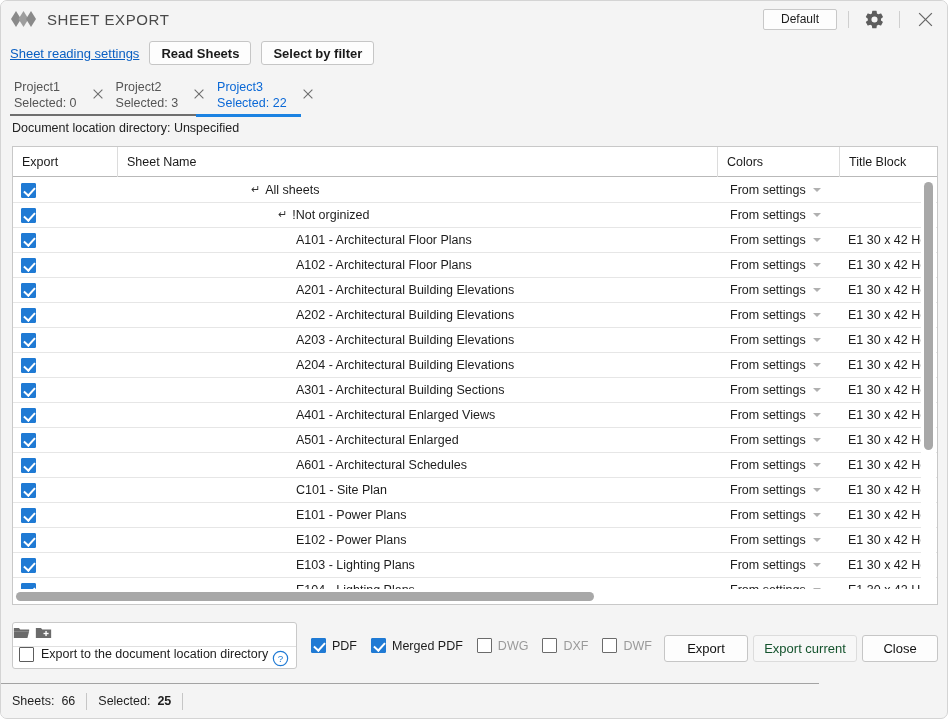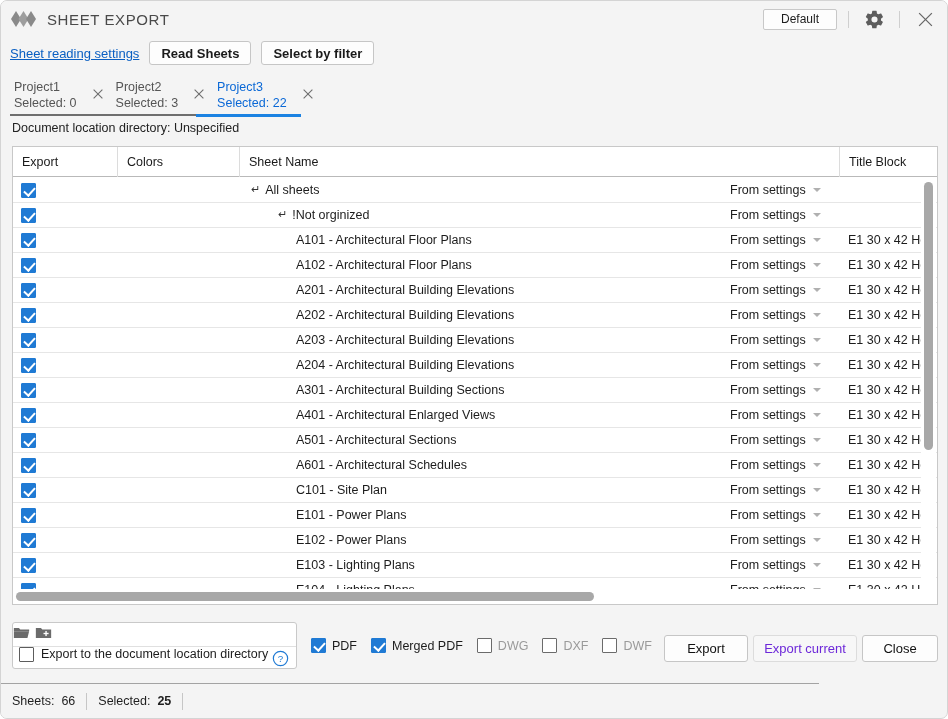--- a/index.html
+++ b/index.html
@@ -274,21 +274,21 @@
     position: absolute; top: 24px;
     height: 27px;
     background: #fdfdfd;
     border: 1px solid #c6c6c6;
     border-radius: 3px;
     font-size: 13px; color: #111111;
     display: flex; align-items: center; justify-content: center;
     font-family: "Liberation Sans", sans-serif;
   }
   #btn-export  { left: 663px; width: 84px; }
-  #btn-export-current { left: 752px; width: 104px; color: #6d28d9; border-color: #dcdcdc; background: #f7f7f7; }
+  #btn-export-current { left: 752px; width: 104px; color: #14532d; border-color: #dcdcdc; background: #f7f7f7; }
   #btn-close   { left: 861px; width: 76px; }
 
   
   .statusbar {
     position: absolute; left: 0; top: 682px;
     width: 818px; height: 35px;
     background: #f4f4f4;
     display: flex; align-items: center;
     border-top: 1px solid #a3a3a3;
   }
@@ -375,22 +375,22 @@
   <div class="tabs-underline">
     <div class="ul-inactive"></div>
     <div class="ul-active"></div>
   </div>
 
   <div class="doc-loc">Document location directory: Unspecified</div>
 
   <div class="table-wrap">
     <div class="thead">
       <div class="th th-export">Export</div>
+      <div class="th th-name">Sheet Name</div>
       <div class="th th-colors">Colors</div>
-      <div class="th th-name">Sheet Name</div>
       <div class="th th-title">Title Block</div>
     </div>
 
     <div class="tbody" id="tbody">
         <div class="row">
           <div class="cell-export">
             <span class="cb"></span>
           </div>
           <div class="cell-name lvl0">
             <span class="tree-arrow">↵</span>
@@ -518,21 +518,21 @@
             <span>From settings</span>
             <span class="dd-caret"></span>
           </div>
           <div class="cell-title">E1 30 x 42 Hor</div>
         </div>
         <div class="row">
           <div class="cell-export">
             <span class="cb"></span>
           </div>
           <div class="cell-name lvl2">
-            <span>A501 - Architectural Sections</span>
+            <span>A501 - Architectural Enlarged</span>
           </div>
           <div class="cell-colors">
             <span>From settings</span>
             <span class="dd-caret"></span>
           </div>
           <div class="cell-title">E1 30 x 42 Hor</div>
         </div>
         <div class="row">
           <div class="cell-export">
             <span class="cb"></span>

